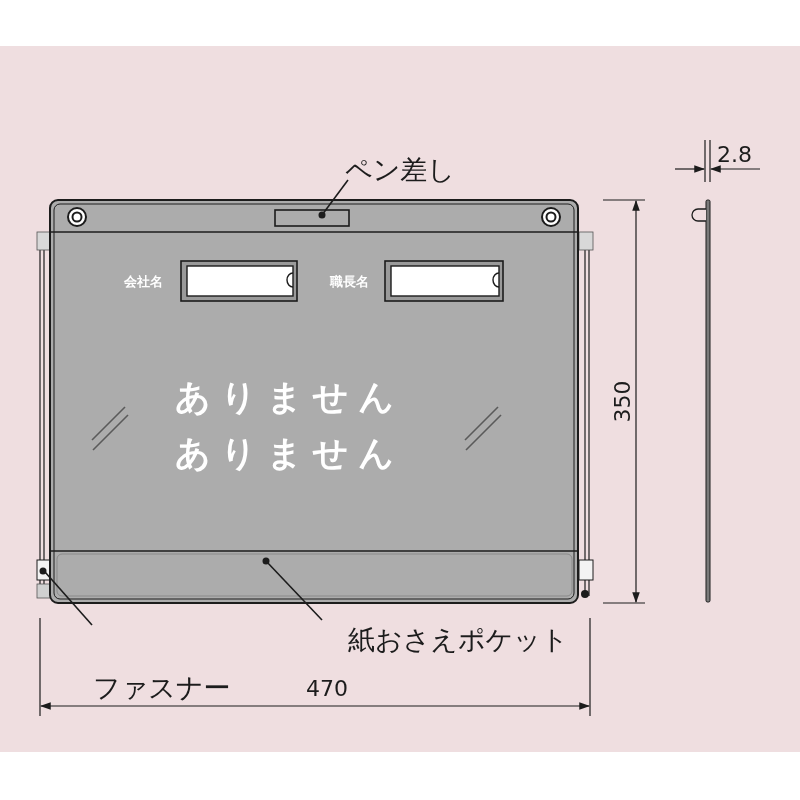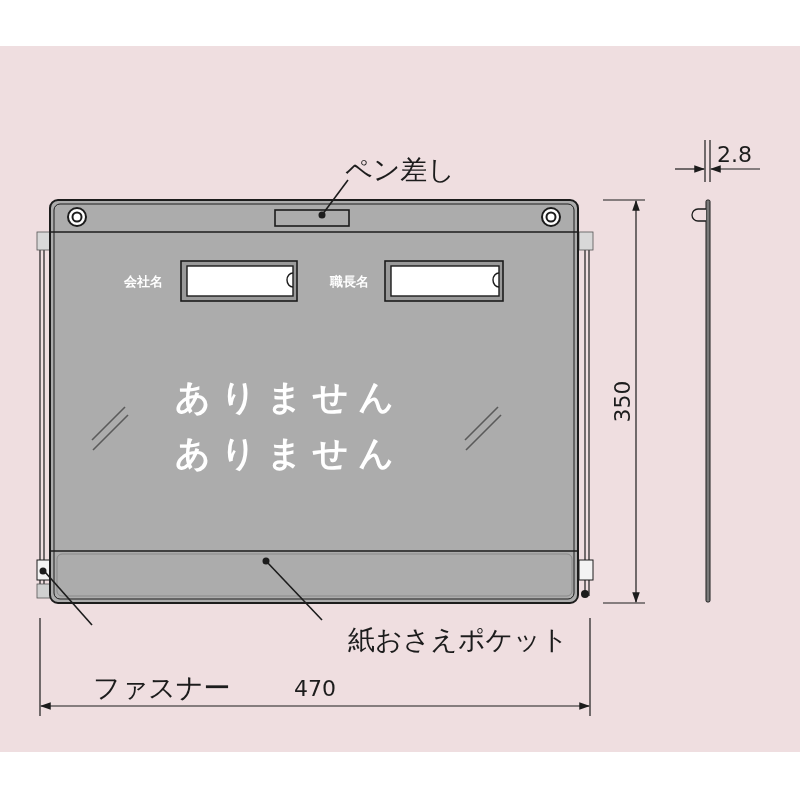--- a/index.html
+++ b/index.html
@@ -119,14 +119,14 @@
 <div class="board-small" style="left:330px; top:273px;">職長名</div>
 
 <div class="board-msg" style="left:175px; top:380px;">ありません</div>
 <div class="board-msg" style="left:175px; top:436px;">ありません</div>
 
 <div class="lbl callout" style="left:345px; top:152px;">ペン差し</div>
 <div class="lbl callout" style="left:93px; top:622px;margin-top:48px;">ファスナー</div>
 <div class="lbl callout" style="left:322px; top:622px;margin-left:26px;">紙おさえポケット</div>
 
 <div class="lbl dim" style="left:717px; top:142px;">2.8</div>
-<div class="lbl dim" style="left:294px; top:676px;">470</div>
+<div class="lbl dim" style="left:306px; top:676px;">470</div>
 <div class="lbl dim rot" style="left:600px; top:389px; width:44px; text-align:center;">350</div>
 
 </body></html>

